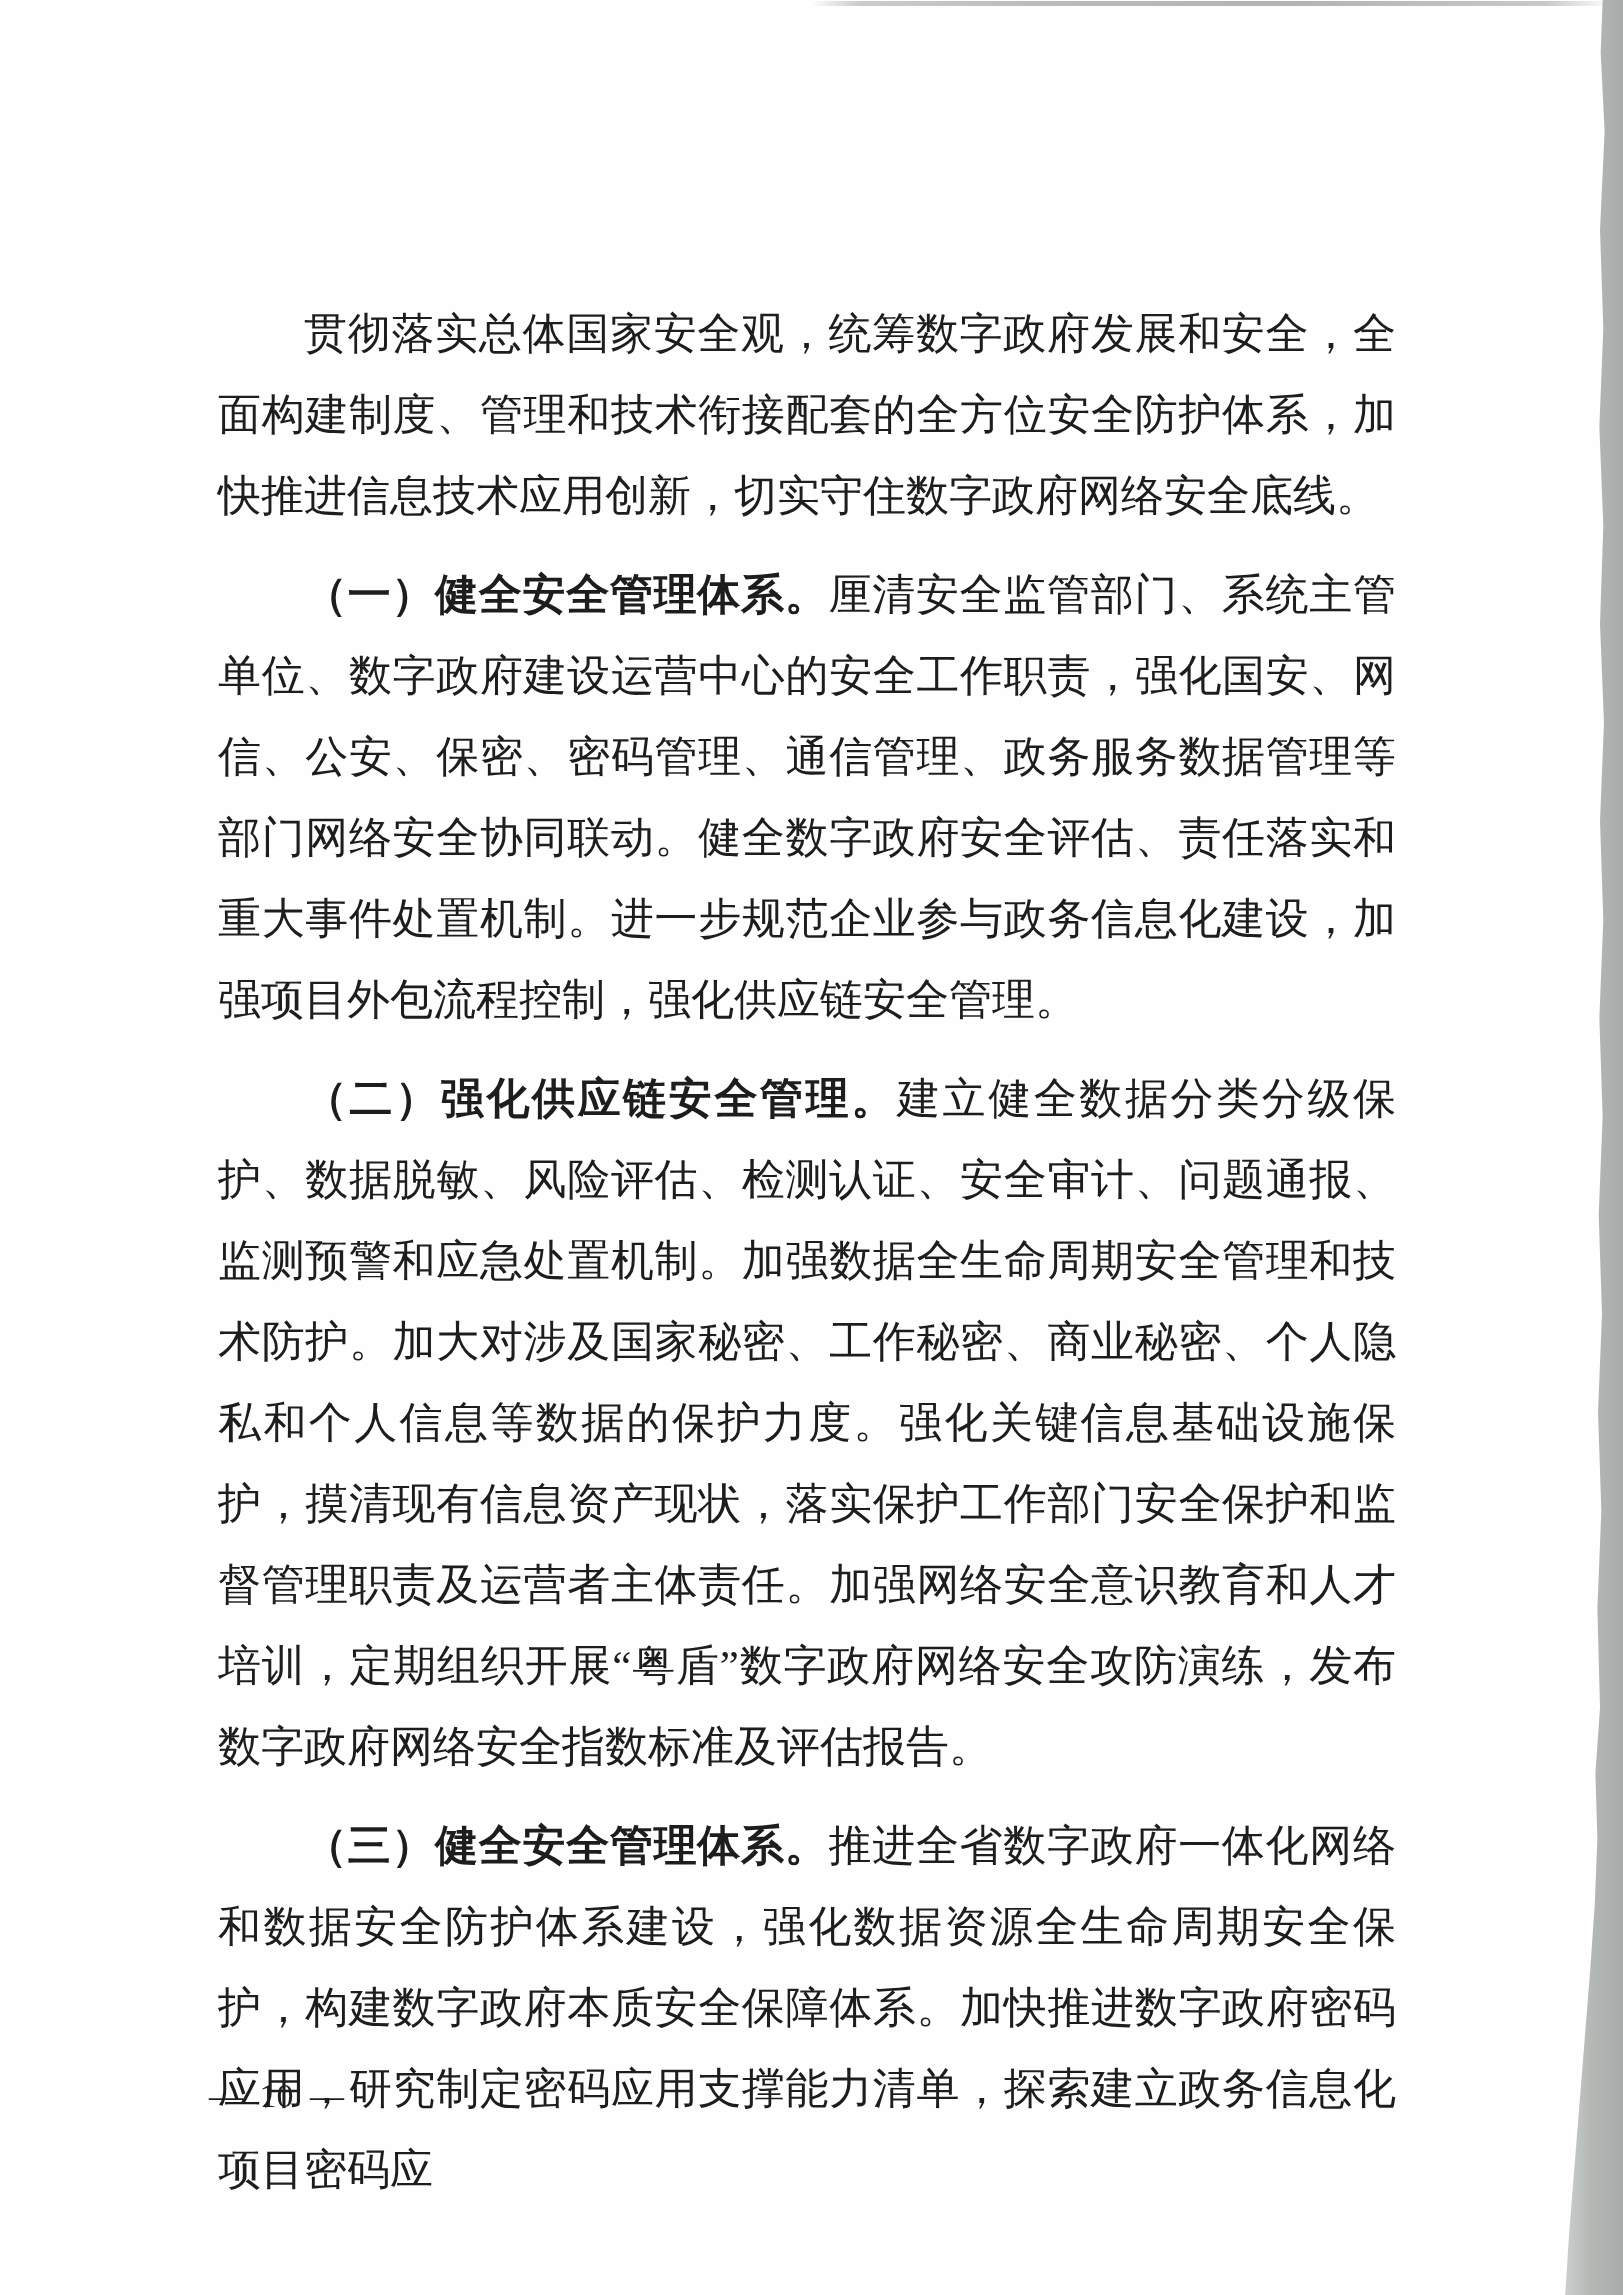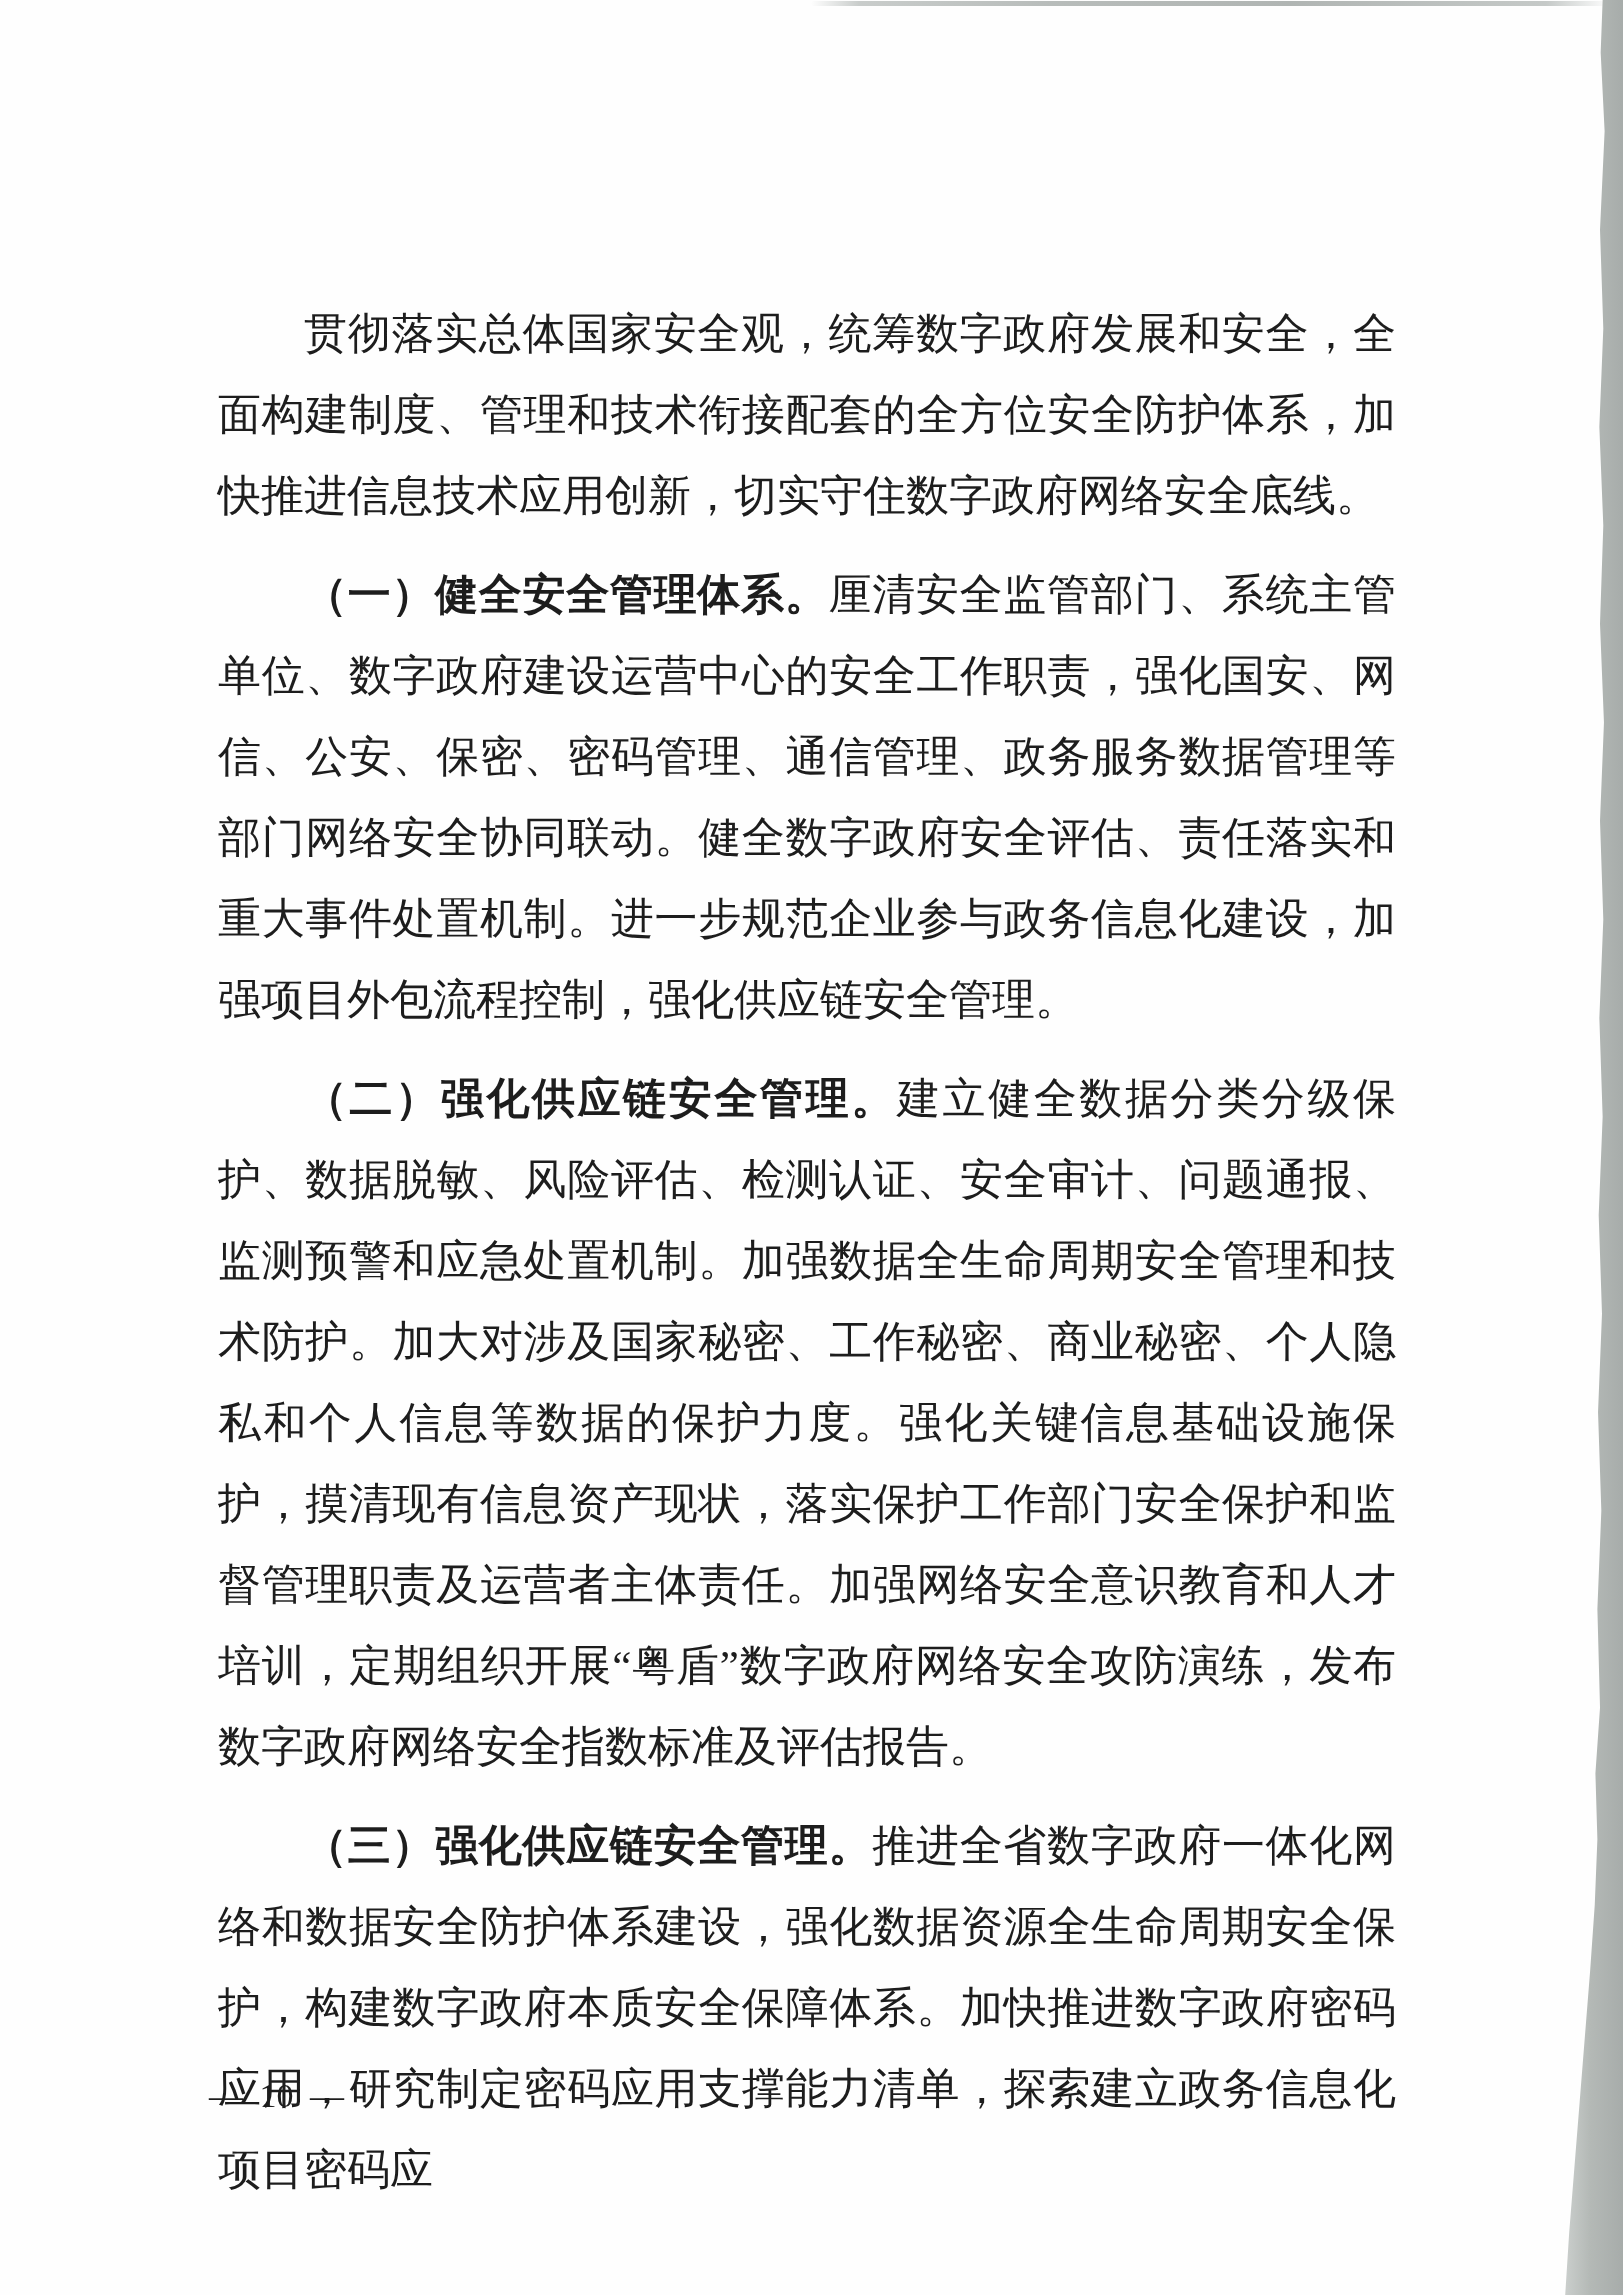--- a/index.html
+++ b/index.html
@@ -116,19 +116,19 @@
       L 2436 350
       L 2443 200
       L 2437 80
       Z"></path>
   </svg>
 
   <main class="text-block">
     <p><span class="lead"></span><span>贯彻落实总体国家安全观，统筹数字政府发展和安全，全面构建制度、管理和技术衔接配套的全方位安全防护体系，加快推进信息技术应用创新，切实守住数字政府网络安全底线。</span></p>
     <p><span class="lead">（一）健全安全管理体系。</span><span>厘清安全监管部门、系统主管单位、数字政府建设运营中心的安全工作职责，强化国安、网信、公安、保密、密码管理、通信管理、政务服务数据管理等部门网络安全协同联动。健全数字政府安全评估、责任落实和重大事件处置机制。进一步规范企业参与政务信息化建设，加强项目外包流程控制，强化供应链安全管理。</span></p>
     <p><span class="lead">（二）强化供应链安全管理。</span><span>建立健全数据分类分级保护、数据脱敏、风险评估、检测认证、安全审计、问题通报、监测预警和应急处置机制。加强数据全生命周期安全管理和技术防护。加大对涉及国家秘密、工作秘密、商业秘密、个人隐私和个人信息等数据的保护力度。强化关键信息基础设施保护，摸清现有信息资产现状，落实保护工作部门安全保护和监督管理职责及运营者主体责任。加强网络安全意识教育和人才培训，定期组织开展“粤盾”数字政府网络安全攻防演练，发布数字政府网络安全指数标准及评估报告。</span></p>
-    <p><span class="lead">（三）强化供应链安全管理。</span><span>推进全省数字政府一体化网络和数据安全防护体系建设，强化数据资源全生命周期安全保护，构建数字政府本质安全保障体系。加快推进数字政府密码应用，研究制定密码应用支撑能力清单，探索建立政务信息化项目密码应</span></p>
+    <p><span class="lead">（三）健全安全管理体系。</span><span>推进全省数字政府一体化网络和数据安全防护体系建设，强化数据资源全生命周期安全保护，构建数字政府本质安全保障体系。加快推进数字政府密码应用，研究制定密码应用支撑能力清单，探索建立政务信息化项目密码应</span></p>
   </main>
 
   <div class="footer-pagenum">— 10 —</div>
 
 </div>
 
 
 </body></html>

